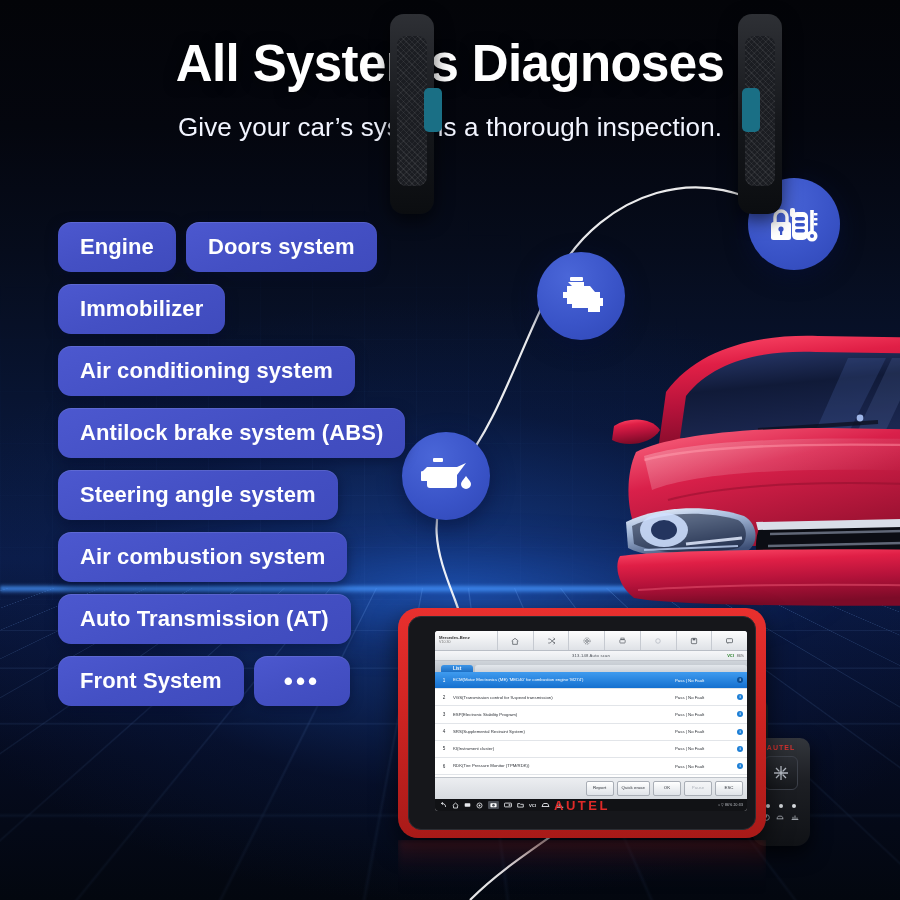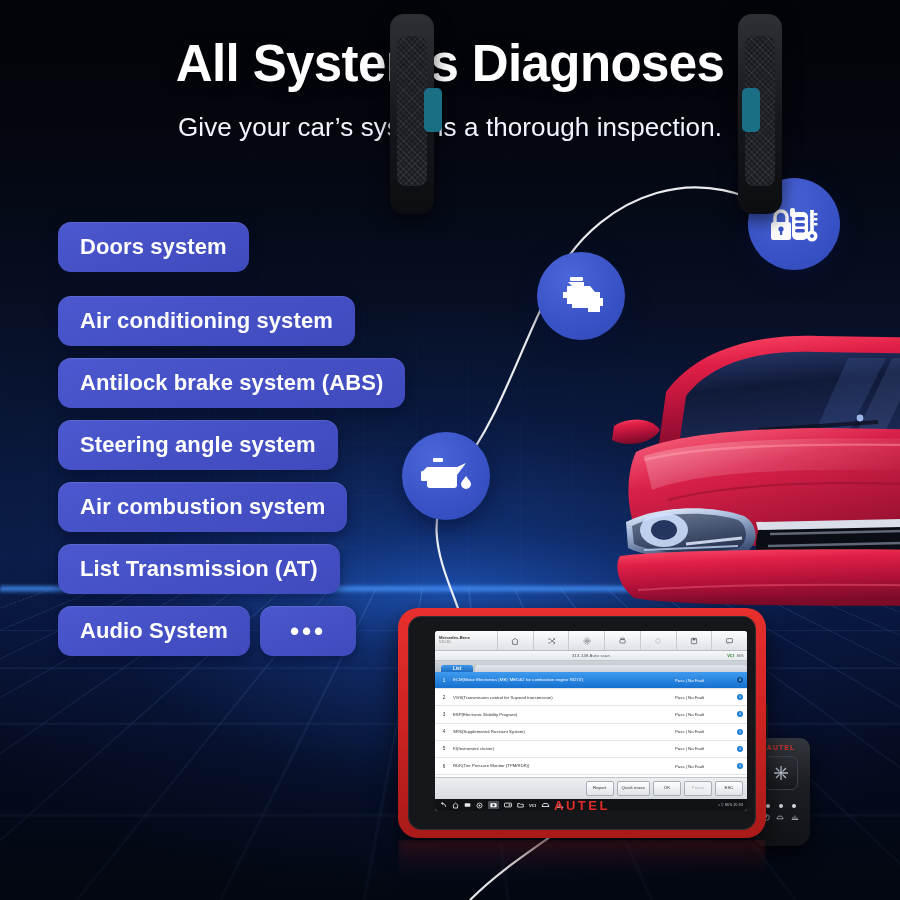--- a/index.html
+++ b/index.html
@@ -348,41 +348,43 @@
   <div class="bubble" id="bub-oil">
     <svg width="50" height="36" viewBox="0 0 50 36">
       <rect x="12" y="0" width="10" height="4" rx="1" fill="#fff"></rect>
       <path d="M6 9 h30 l9 -4 -9 12 v10 a3 3 0 0 1 -3 3 h-24 a3 3 0 0 1 -3 -3 v-4 h-4 a3 3 0 0 1 -3 -3 v-4 a3 3 0 0 1 3 -3 z" fill="#ffffff"></path>
       <path d="M45 18 c3 4 5 6 5 8 a5 5 0 0 1 -10 0 c0 -2 2 -4 5 -8 z" fill="#ffffff"></path>
     </svg>
   </div>
 
   <div class="pill-col">
     <div class="pill-row">
+      <div class="pill">Engine</div>
       <div class="pill">Doors system</div>
     </div>
     <div class="pill-row">
+      <div class="pill">Immobilizer</div>
     </div>
     <div class="pill-row">
       <div class="pill">Air conditioning system</div>
     </div>
     <div class="pill-row">
       <div class="pill">Antilock brake system (ABS)</div>
     </div>
     <div class="pill-row">
       <div class="pill">Steering angle system</div>
     </div>
     <div class="pill-row">
       <div class="pill">Air combustion system</div>
     </div>
     <div class="pill-row">
-      <div class="pill">List Transmission (AT)</div>
-    </div>
-    <div class="pill-row">
-      <div class="pill">Audio System</div>
+      <div class="pill">Auto Transmission (AT)</div>
+    </div>
+    <div class="pill-row">
+      <div class="pill">Front System</div>
       <div class="pill dots">•••</div>
     </div>
   </div>
 
   <div class="vci-cable"></div>
   <div class="vci-dev">
     <div class="vtxt">AUTEL</div>
     <div class="vpad">
       <svg width="20" height="20" viewBox="0 0 20 20">
         <g stroke="#b9bec7" stroke-width="1.3">

